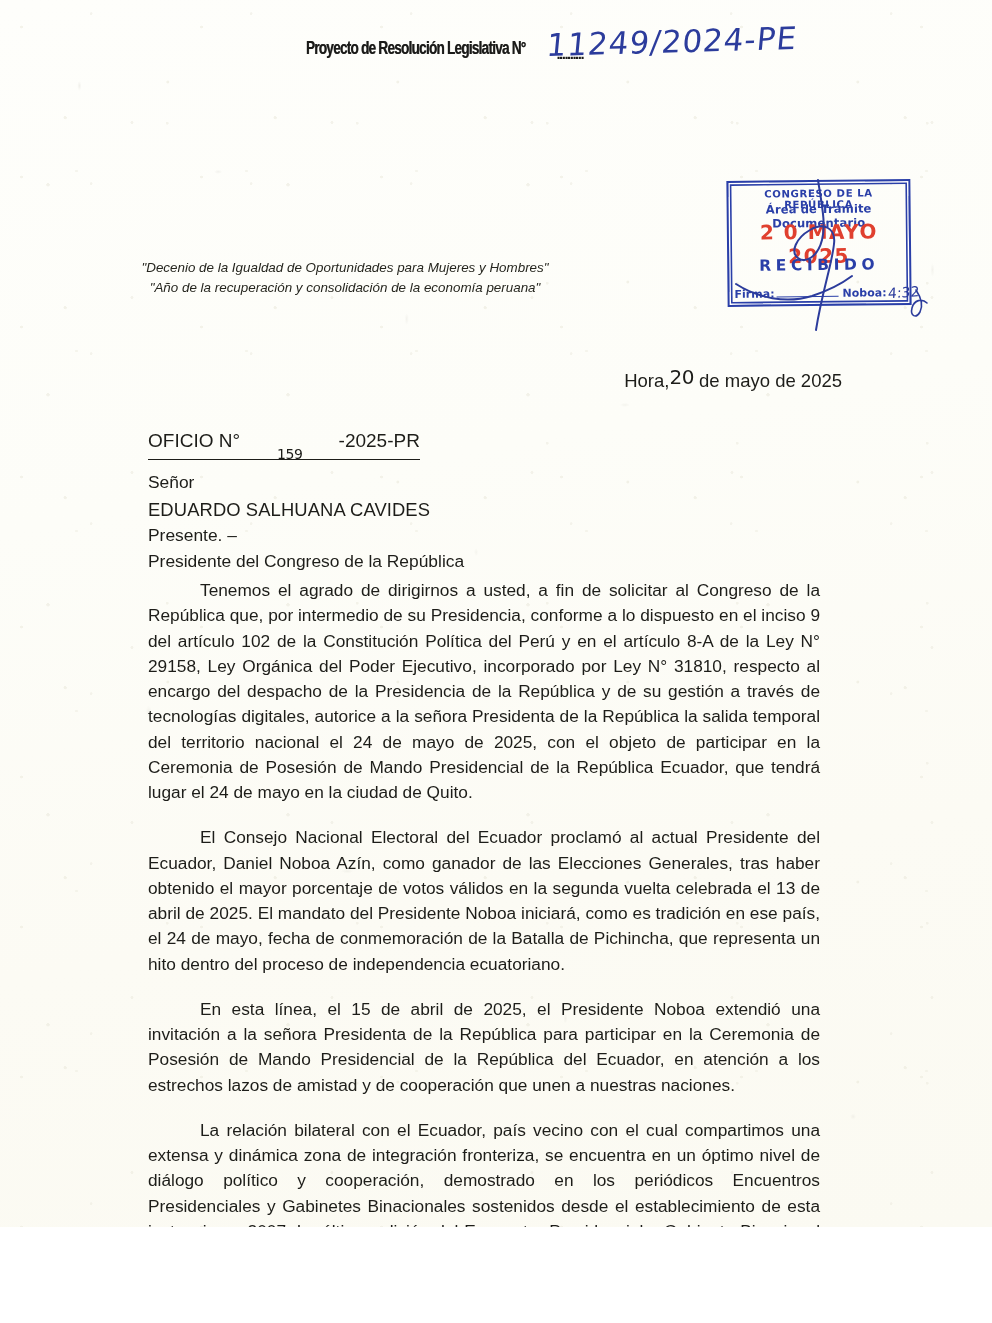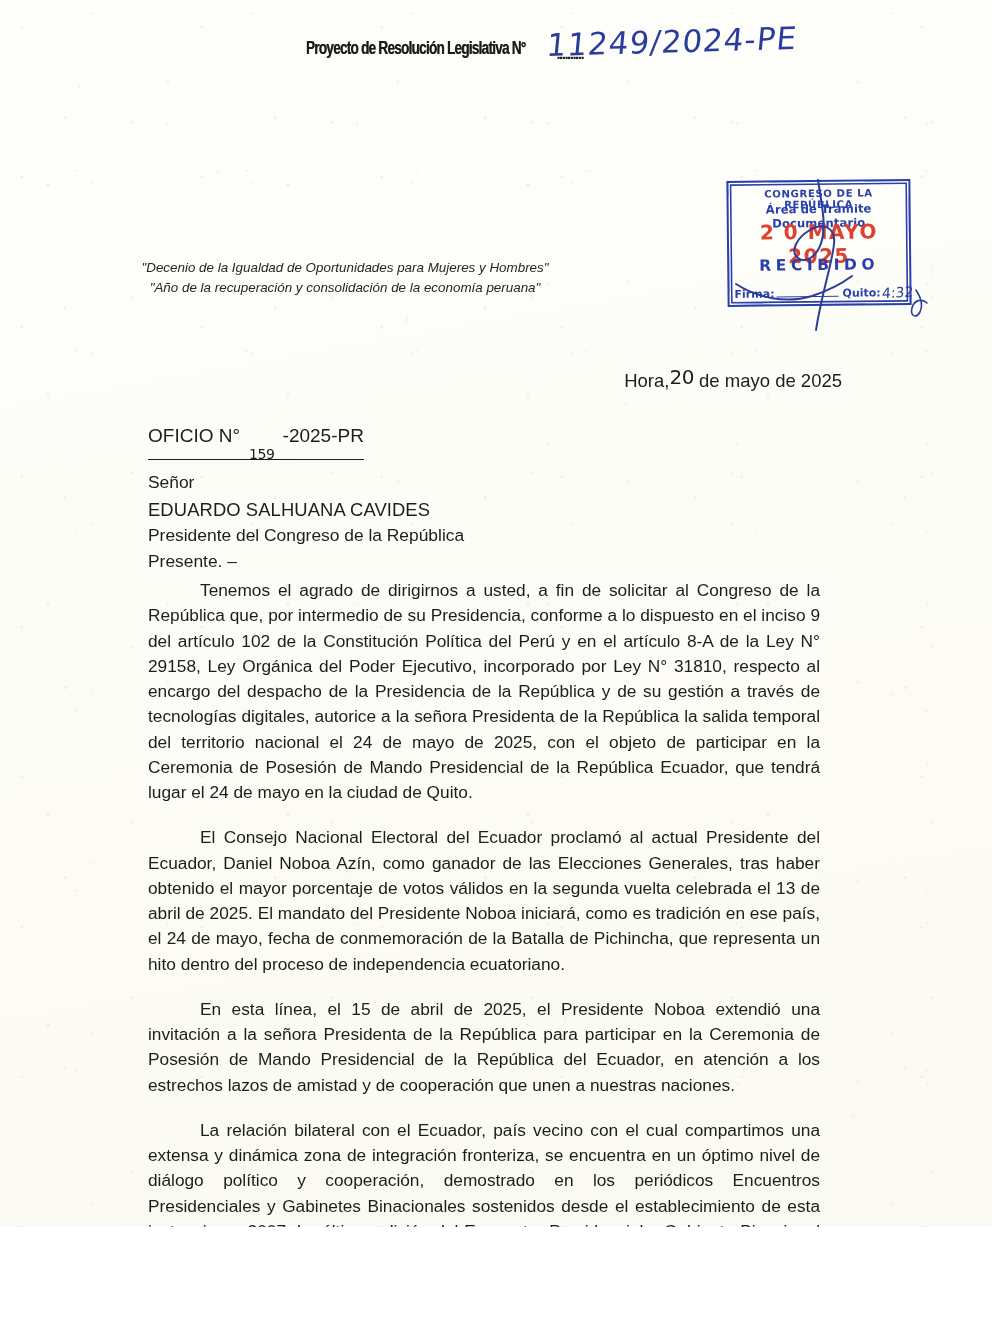--- a/index.html
+++ b/index.html
@@ -222,23 +222,24 @@
   
   .oficio {
     position: absolute;
     left: 148px;
     top: 425px;
     font-size: 19px;
     color: #1d1d19;
     border-bottom: 1.6px solid #1d1d19;
     padding-bottom: 2px;
     display: inline-flex;
-    align-items: flex-start;
+    align-items: center;
     white-space: nowrap;
     font-family: "Liberation Sans", sans-serif;
+    gap: 28px;
   }
   .oficio-num {
     font-size: 14px;
     font-family: "DejaVu Sans", sans-serif;
     margin: 16px 8px 0 9px;
     position: relative;
     top: 5px;
     letter-spacing: -0.4px;
   }
 
@@ -290,21 +291,21 @@
   </div>
 
   <div class="recep-stamp">
     <div class="rs-line1">CONGRESO DE LA REPÚBLICA</div>
     <div class="rs-line2">Área de Trámite Documentario</div>
     <div class="rs-date">2 0 MAYO 2025</div>
     <div class="rs-recibido">RECIBIDO</div>
     <div class="rs-foot">
       <span class="rs-firma-label">Firma:</span>
       <span class="rs-firma-rule"></span>
-      <span class="rs-hora-label">Quito:</span>
+      <span class="rs-hora-label">Noboa:</span>
       <span class="rs-hora-value">4:32</span>
     </div>
   </div>
 
   <svg class="sig-squiggle" viewBox="0 0 215 165">
     <path d="M100 8 C104 34, 108 52, 104 68 C100 84, 88 92, 80 86 C72 80, 78 66, 92 58 C106 50, 118 56, 116 72 C114 92, 104 120, 98 158" fill="none" stroke="#2c3c9c" stroke-width="2" stroke-linecap="round"></path>
     <path d="M18 112 C40 126, 68 132, 94 124 C112 118, 126 110, 134 104" fill="none" stroke="#2c3c9c" stroke-width="2" stroke-linecap="round"></path>
     <path d="M198 118 C202 124, 206 132, 202 140 C198 147, 192 144, 194 136 C196 128, 204 126, 209 131" fill="none" stroke="#2c3c9c" stroke-width="1.6" stroke-linecap="round"></path>
   </svg>
 
@@ -320,22 +321,22 @@
 
   <div class="oficio">
     <span>OFICIO N°</span>
     <span class="oficio-num">159</span>
     <span>-2025-PR</span>
   </div>
 
   <div class="addressee">
     <div>Señor</div>
     <div class="name">EDUARDO SALHUANA CAVIDES</div>
+    <div>Presente. –</div>
     <div>Presidente del Congreso de la República</div>
-    <div>Presente. –</div>
   </div>
 
   <div class="body-text">
     <p>Tenemos el agrado de dirigirnos a usted, a fin de solicitar al Congreso de la República que, por intermedio de su Presidencia, conforme a lo dispuesto en el inciso 9 del artículo 102 de la Constitución Política del Perú y en el artículo 8-A de la Ley N° 29158, Ley Orgánica del Poder Ejecutivo, incorporado por Ley N° 31810, respecto al encargo del despacho de la Presidencia de la República y de su gestión a través de tecnologías digitales, autorice a la señora Presidenta de la República la salida temporal del territorio nacional el 24 de mayo de 2025, con el objeto de participar en la Ceremonia de Posesión de Mando Presidencial de la República Ecuador, que tendrá lugar el 24 de mayo en la ciudad de Quito.</p>
     <p>El Consejo Nacional Electoral del Ecuador proclamó al actual Presidente del Ecuador, Daniel Noboa Azín, como ganador de las Elecciones Generales, tras haber obtenido el mayor porcentaje de votos válidos en la segunda vuelta celebrada el 13 de abril de 2025. El mandato del Presidente Noboa iniciará, como es tradición en ese país, el 24 de mayo, fecha de conmemoración de la Batalla de Pichincha, que representa un hito dentro del proceso de independencia ecuatoriano.</p>
     <p>En esta línea, el 15 de abril de 2025, el Presidente Noboa extendió una invitación a la señora Presidenta de la República para participar en la Ceremonia de Posesión de Mando Presidencial de la República del Ecuador, en atención a los estrechos lazos de amistad y de cooperación que unen a nuestras naciones.</p>
     <p>La relación bilateral con el Ecuador, país vecino con el cual compartimos una extensa y dinámica zona de integración fronteriza, se encuentra en un óptimo nivel de diálogo político y cooperación, demostrado en los periódicos Encuentros Presidenciales y Gabinetes Binacionales sostenidos desde el establecimiento de esta instancia en 2007. La última edición del Encuentro Presidencial y Gabinete Binacional Perú-Ecuador se realizó el 4 de julio de 2024</p>
   </div>
 
 </div>

